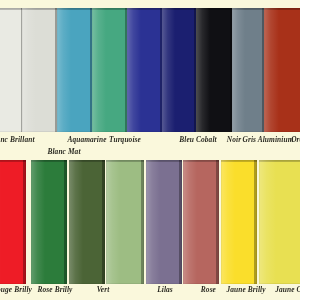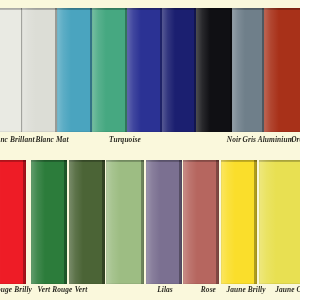--- a/index.html
+++ b/index.html
@@ -159,22 +159,24 @@
           <div class="edge"></div>
         </div>
         <div class="panel" style="left: 264px; width: 40px;">
           <div class="face" style="background: rgb(168, 49, 25);"></div>
           <div class="top-edge"></div>
           <div class="gloss"></div>
         </div>
       </div>
     <div class="label-strip">
         <div class="swatch-label" style="left: -14px; width: 52px; color: rgb(42, 42, 34);">Blanc Brillant</div>
-        <div class="swatch-label" style="left: 30px; width: 44px; color: rgb(42, 42, 34);">Blanc Mat</div>
+        <div class="swatch-label" style="left: 42px; width: 44px; color: rgb(42, 42, 34); margin-top: 12px;">Blanc Mat</div>
+        <div class="swatch-label" style="left: 63px; width: 48px; color: rgb(42, 42, 34);">Aquamarine</div>
         <div class="swatch-label" style="left: 104px; width: 42px; color: rgb(42, 42, 34);">Turquoise</div>
+        <div class="swatch-label" style="left: 175px; width: 46px; color: rgb(42, 42, 34);">Bleu Cobalt</div>
         <div class="swatch-label" style="left: 222px; width: 24px; color: rgb(42, 42, 34);">Noir</div>
         <div class="swatch-label" style="left: 240px; width: 56px; color: rgb(42, 42, 34);">Gris Aluminium</div>
         <div class="swatch-label" style="left: 286px; width: 34px; color: rgb(42, 42, 34);">Orange</div>
       </div>
   </div>
 
   <div class="swatch-row" id="row-bottom">
     <div class="panel-strip">
         <div class="panel" style="left: -14px; width: 40px;">
           <div class="face" style="background: rgb(238, 28, 38);"></div>
@@ -219,22 +221,22 @@
           <div class="edge"></div>
         </div>
         <div class="panel" style="left: 259px; width: 44px;">
           <div class="face" style="background: rgb(232, 224, 82);"></div>
           <div class="top-edge"></div>
           <div class="gloss"></div>
         </div>
       </div>
     <div class="label-strip">
         <div class="swatch-label" style="left: -12px; width: 48px; color: rgb(42, 42, 34);">Rouge Brilly</div>
-        <div class="swatch-label" style="left: 32px; width: 46px; color: rgb(42, 42, 34);">Vert Rouge</div>
-        <div class="swatch-label" style="left: 68px; width: 26px; color: rgb(42, 42, 34);">Vert</div>
+        <div class="swatch-label" style="left: 32px; width: 46px; color: rgb(42, 42, 34);">Rose Brilly</div>
+        <div class="swatch-label" style="left: 90px; width: 26px; color: rgb(42, 42, 34);">Vert</div>
         <div class="swatch-label" style="left: 152px; width: 26px; color: rgb(42, 42, 34); text-align: center;">Lilas</div>
         <div class="swatch-label" style="left: 190px; width: 26px; color: rgb(42, 42, 34); text-align: right;">Rose</div>
         <div class="swatch-label" style="left: 222px; width: 48px; color: rgb(42, 42, 34); font-family: Liberation Serif, serif;">Jaune Brilly</div>
         <div class="swatch-label" style="left: 272px; width: 44px; color: rgb(42, 42, 34);">Jaune Clair</div>
       </div>
   </div>
 
 </div>
 
 </body></html>

